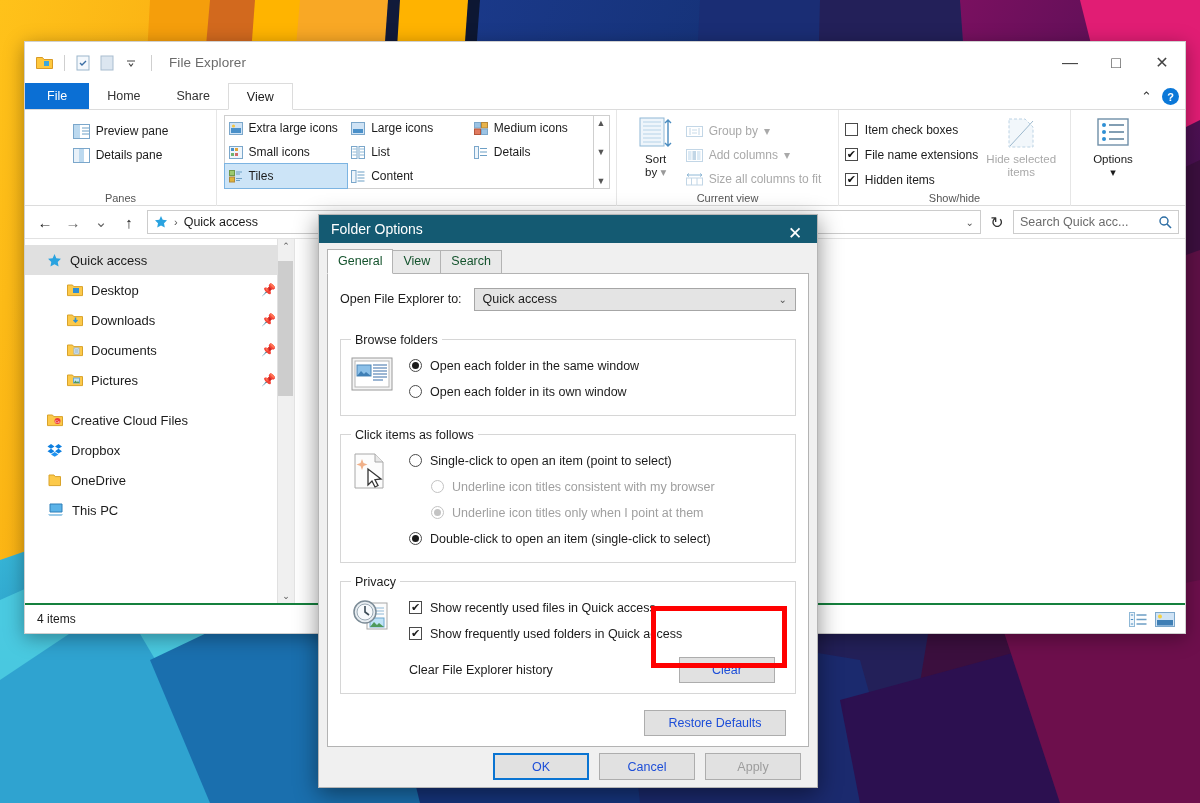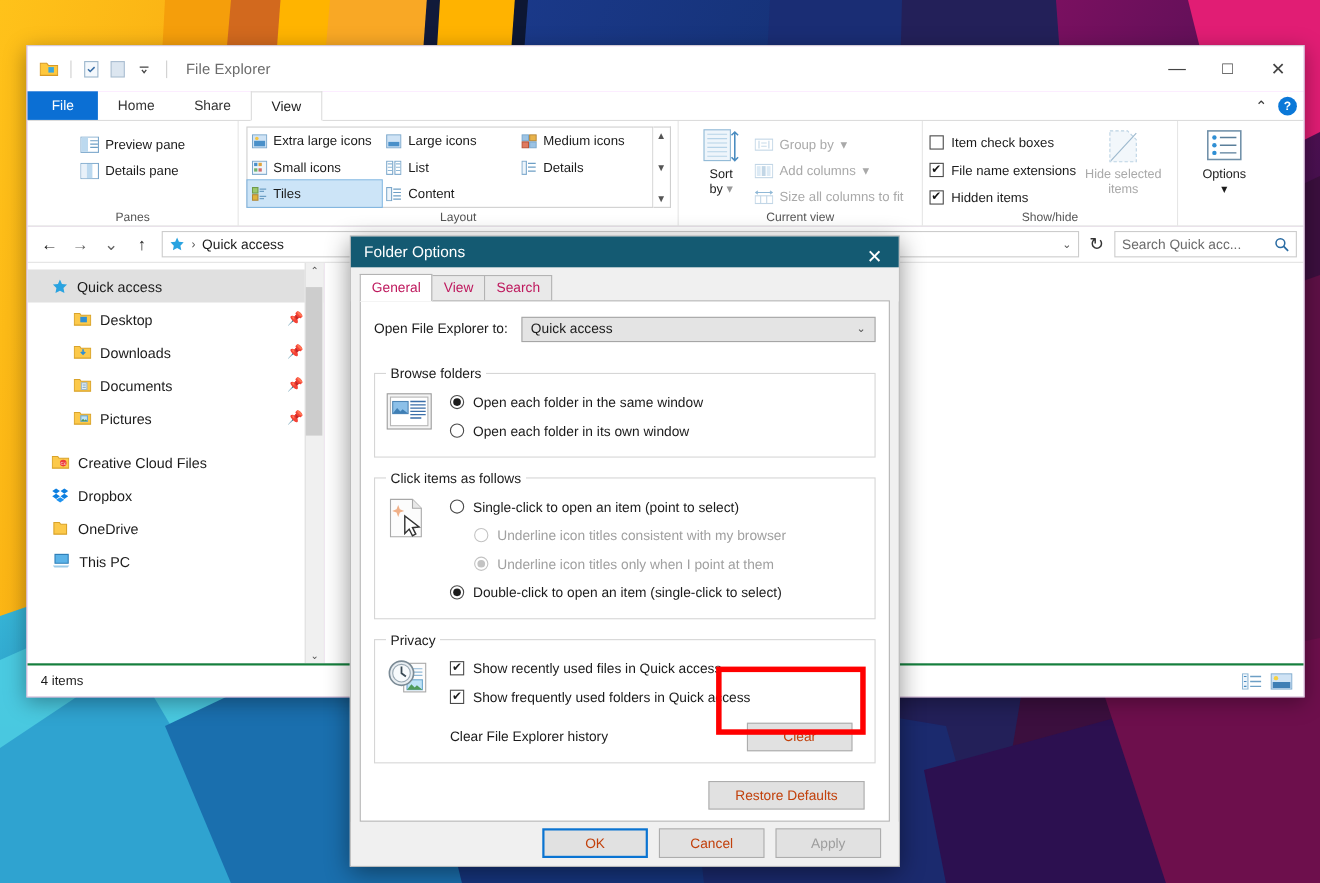--- a/index.html
+++ b/index.html
@@ -203,21 +203,21 @@
     position: relative;
   }
   .dlg-close {
     position: absolute; right: 0; top: 0; width: 44px; height: 36px;
     display: flex; align-items: center; justify-content: center;
     color: #fff; font-size: 17px;
   }
   .dlg-tabs-wrap { background: #f0f0f0; padding: 8px 8px 0 8px; }
   .dlg-tabs { display: flex; align-items: flex-end; height: 23px; }
   .dtab {
-    font-size: 12.5px; color: #be185d; padding: 3px 10px 4px 10px;
+    font-size: 12.5px; color: #14532d; padding: 3px 10px 4px 10px;
     border: 1px solid #b3b3b3; background: #e9e9e9;
     margin-right: -1px; line-height: 1.2;
   }
   .dtab.active { background: #fff; border-bottom: 1px solid #fff;
                  position: relative; z-index: 2; padding-top: 4px; }
   .dlg-page {
     flex: 1; background: #fff; border: 1px solid #b3b3b3;
     margin: 0 8px; margin-top: -1px; padding: 14px 12px 10px 12px;
     position: relative;
   }
@@ -258,21 +258,21 @@
   .chk {
     width: 13px; height: 13px; border: 1px solid #4a4a4a; background: #fff;
     flex: 0 0 13px; display: flex; align-items: center; justify-content: center;
     font-size: 11px; color: #1b1b1b; line-height: 1;
   }
 
   .clear-row { display: flex; align-items: center; margin-top: 10px;
                padding-left: 0; }
   .btn {
     background: #e1e1e1; border: 1px solid #adadad; font-size: 12.5px;
-    color: #c2410c; height: 26px; min-width: 86px;
+    color: #1d4ed8; height: 26px; min-width: 86px;
     display: flex; align-items: center; justify-content: center;
   }
   .btn.disabled { color: #9d9d9d; }
   .btn.default { border: 2px solid #0a74d2; }
   #clearBtn { width: 96px; margin-left: auto; margin-right: 10px; }
   .restore-wrap { display: flex; margin-top: 16px; }
   #restoreBtn { margin-left: auto; width: 142px; margin-right: 10px; }
 
   #redbox {
     position: absolute; left: 651px; top: 606px; width: 136px; height: 62px;
@@ -497,21 +497,20 @@
             </span>
             <span>Content</span>
           </div>
         </div>
         <div class="vgscroll">
           <span>▲</span>
           <span>▼</span>
           <span>▼</span>
         </div>
       </div>
-      <div class="rgroup-label">Layout</div>
     </div>
 
     <div class="rgroup" style="width:222px;">
       <div class="rgroup-inner">
         <div class="bigbtn" style="width:52px;">
           <span class="glyph">
             <svg width="34" height="32" viewBox="0 0 34 32">
               <rect x="1" y="1" width="24" height="28" fill="#eef5fb" stroke="#8fb8d6"></rect>
               <path d="M4 5h18M4 9h18M4 13h18M4 17h18M4 21h18M4 25h18" stroke="#b6d3e8"></path>
               <path d="M29 3v26M26 6l3-3 3 3M26 26l3 3 3-3" stroke="#4a8cc0" fill="none" stroke-width="1.4"></path>

